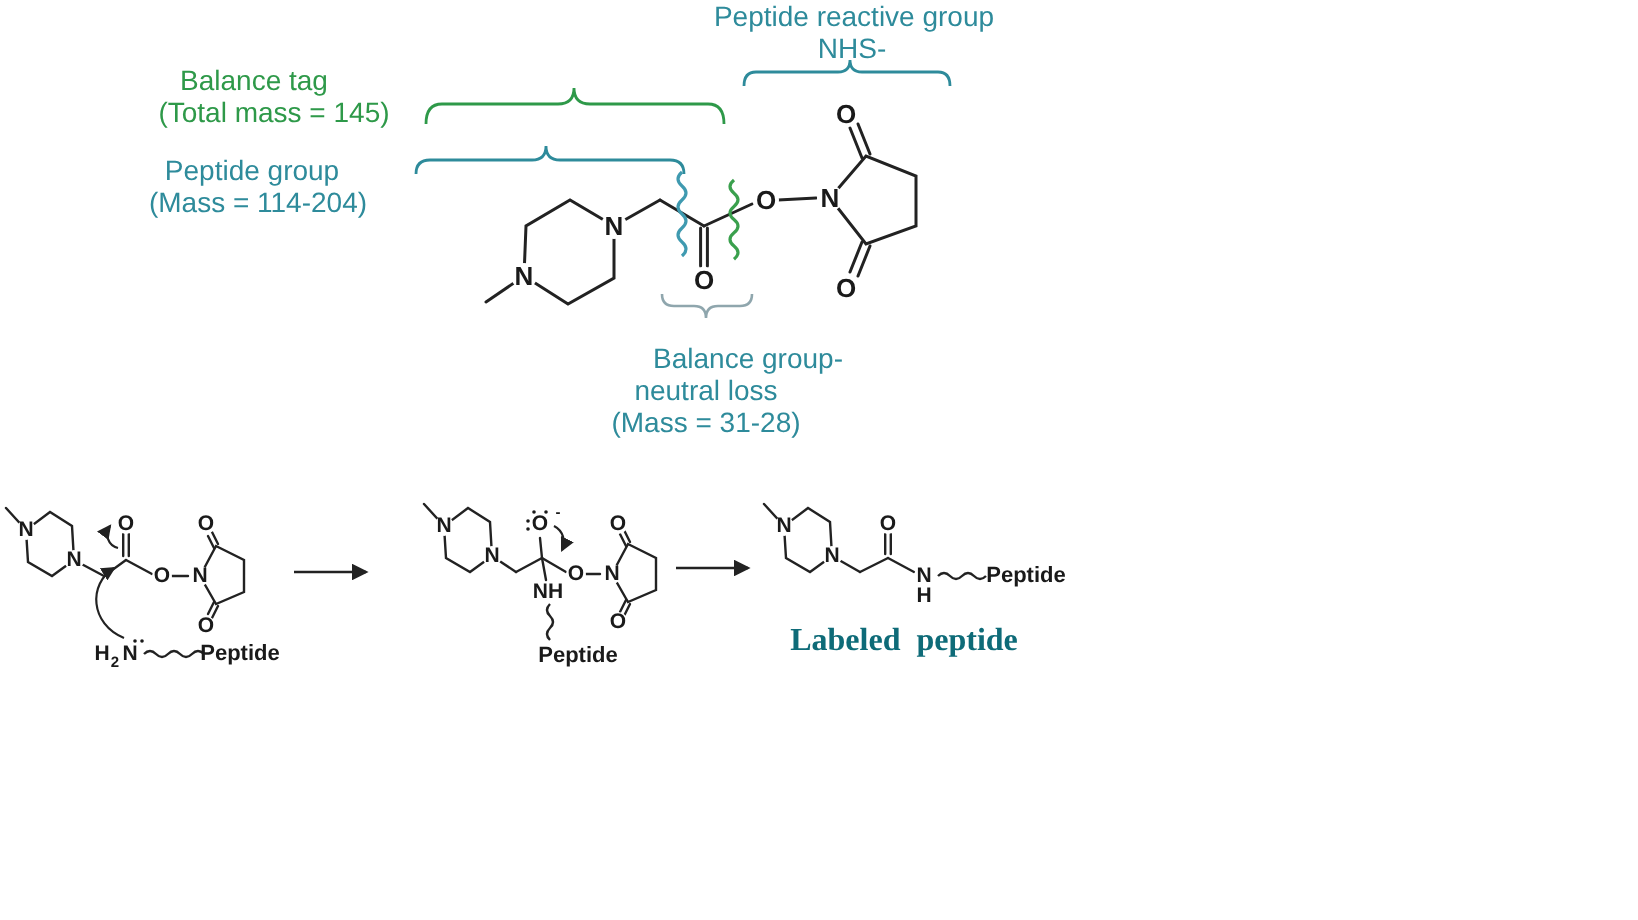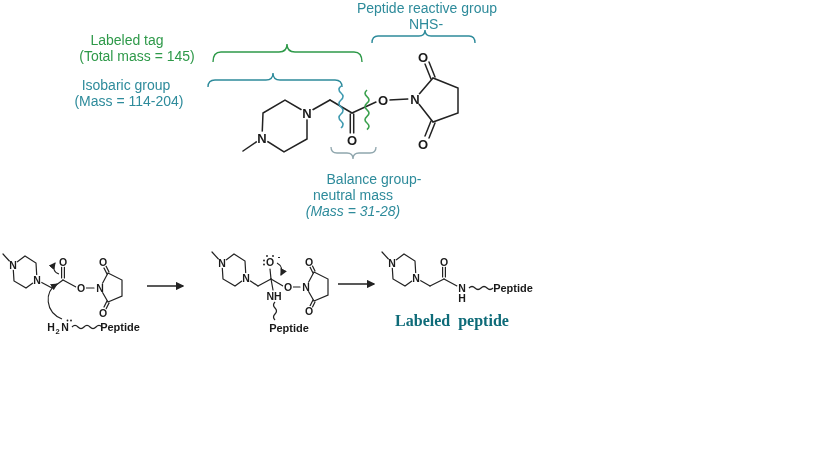--- a/index.html
+++ b/index.html
@@ -199,24 +199,24 @@
       <text class="atom-sm" x="444" y="262">O</text>
       <text class="atom-sm" x="462" y="288">N</text>
       <text class="atom-sm" x="462" y="298">H</text>
       <text class="pep" x="513" y="288">Peptide</text>
     </g>
   </svg>
 
   <div class="lbl teal" style="left:427px;top:0px;">Peptide reactive group</div>
   <div class="lbl teal" style="left:426px;top:16px;">NHS-</div>
 
-  <div class="lbl green" style="left:127px;top:32px;">Labeled tag</div>
+  <div class="lbl green" style="left:127px;top:32px;">Balance tag</div>
   <div class="lbl green" style="left:137px;top:48px;">(Total mass = 145)</div>
 
-  <div class="lbl teal" style="left:126px;top:77px;">Isobaric group</div>
+  <div class="lbl teal" style="left:126px;top:77px;">Peptide group</div>
   <div class="lbl teal" style="left:129px;top:93px;">(Mass = 114-204)</div>
 
   <div class="lbl teal" style="left:353px;top:171px;padding-left:42px;">Balance group-</div>
-  <div class="lbl teal" style="left:353px;top:187px;">neutral mass</div>
-  <div class="lbl teal" style="left:353px;top:203px;font-style:italic;">(Mass = 31-28)</div>
+  <div class="lbl teal" style="left:353px;top:187px;">neutral loss</div>
+  <div class="lbl teal" style="left:353px;top:203px;">(Mass = 31-28)</div>
 
   <div class="lbl labeled" style="left:452px;top:313px;text-align:center;">Labeled  peptide</div>
 </div>
 
 </body></html>

